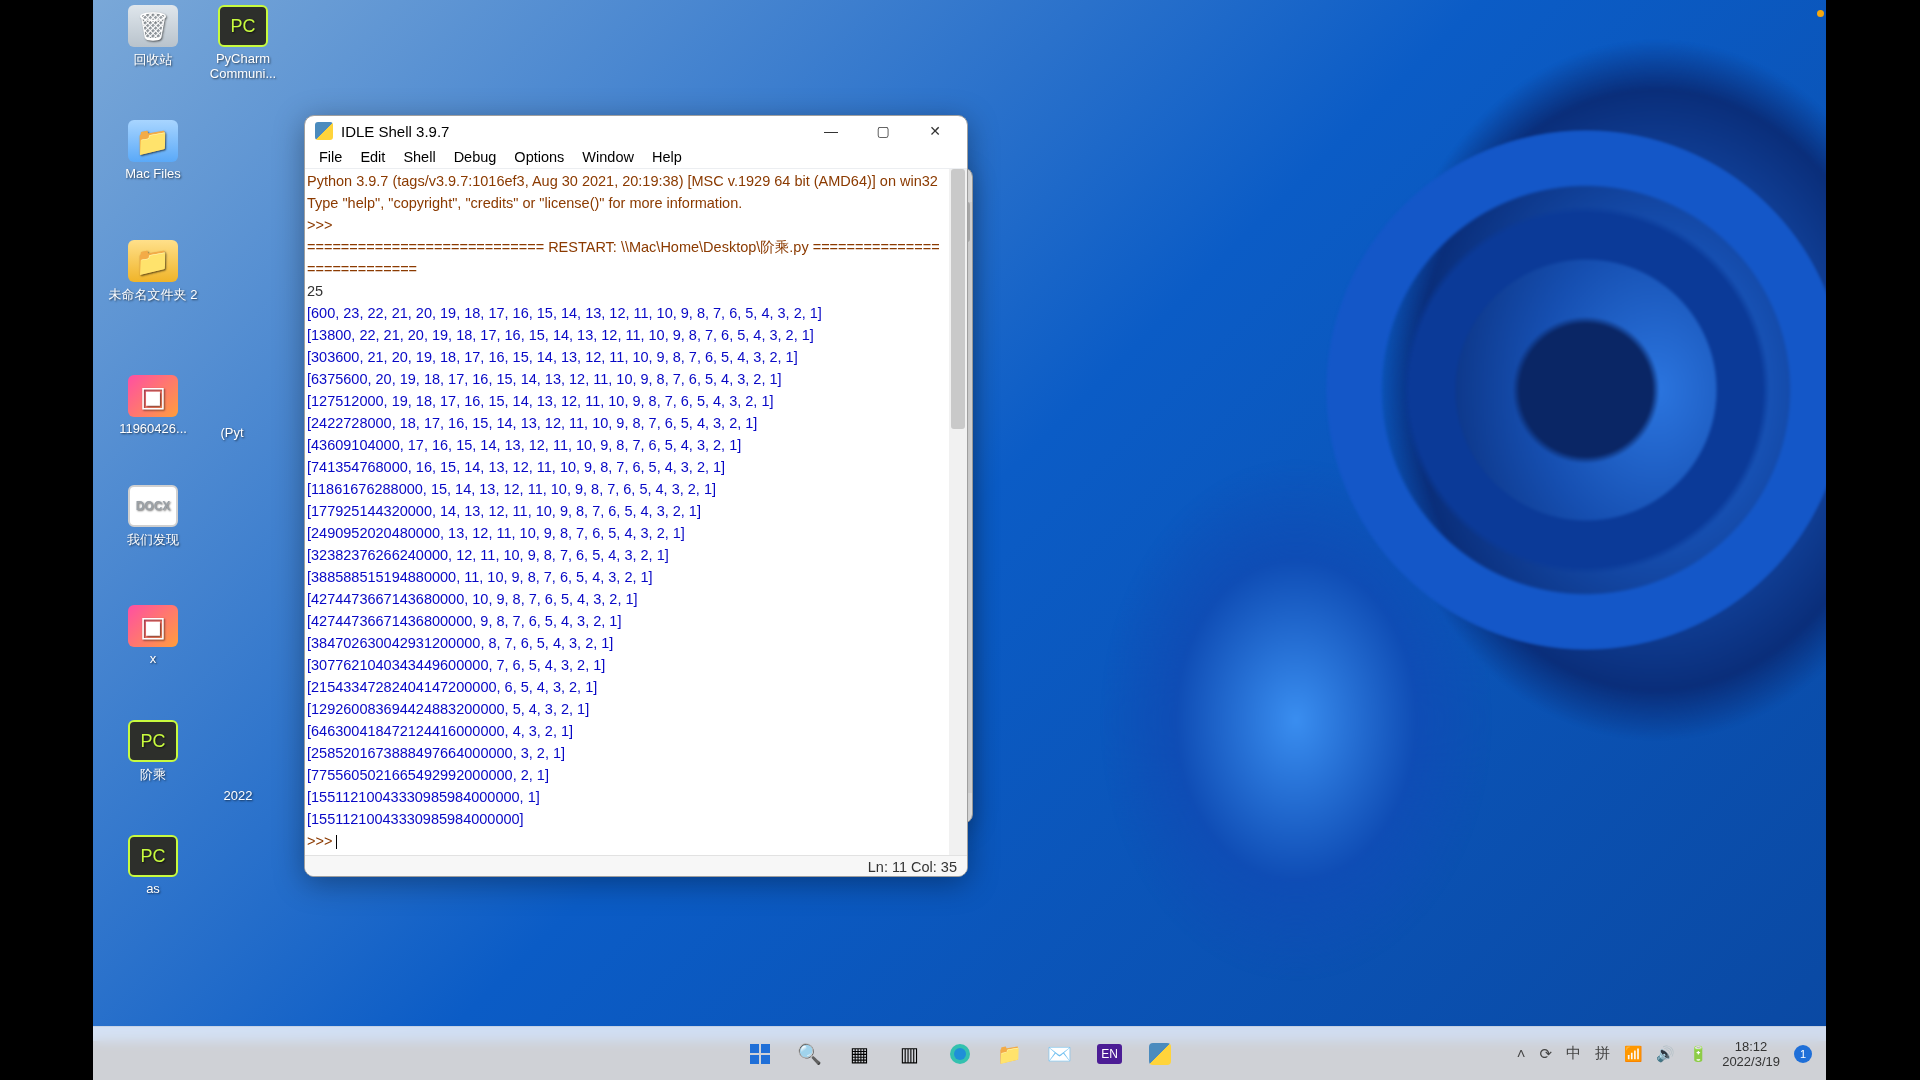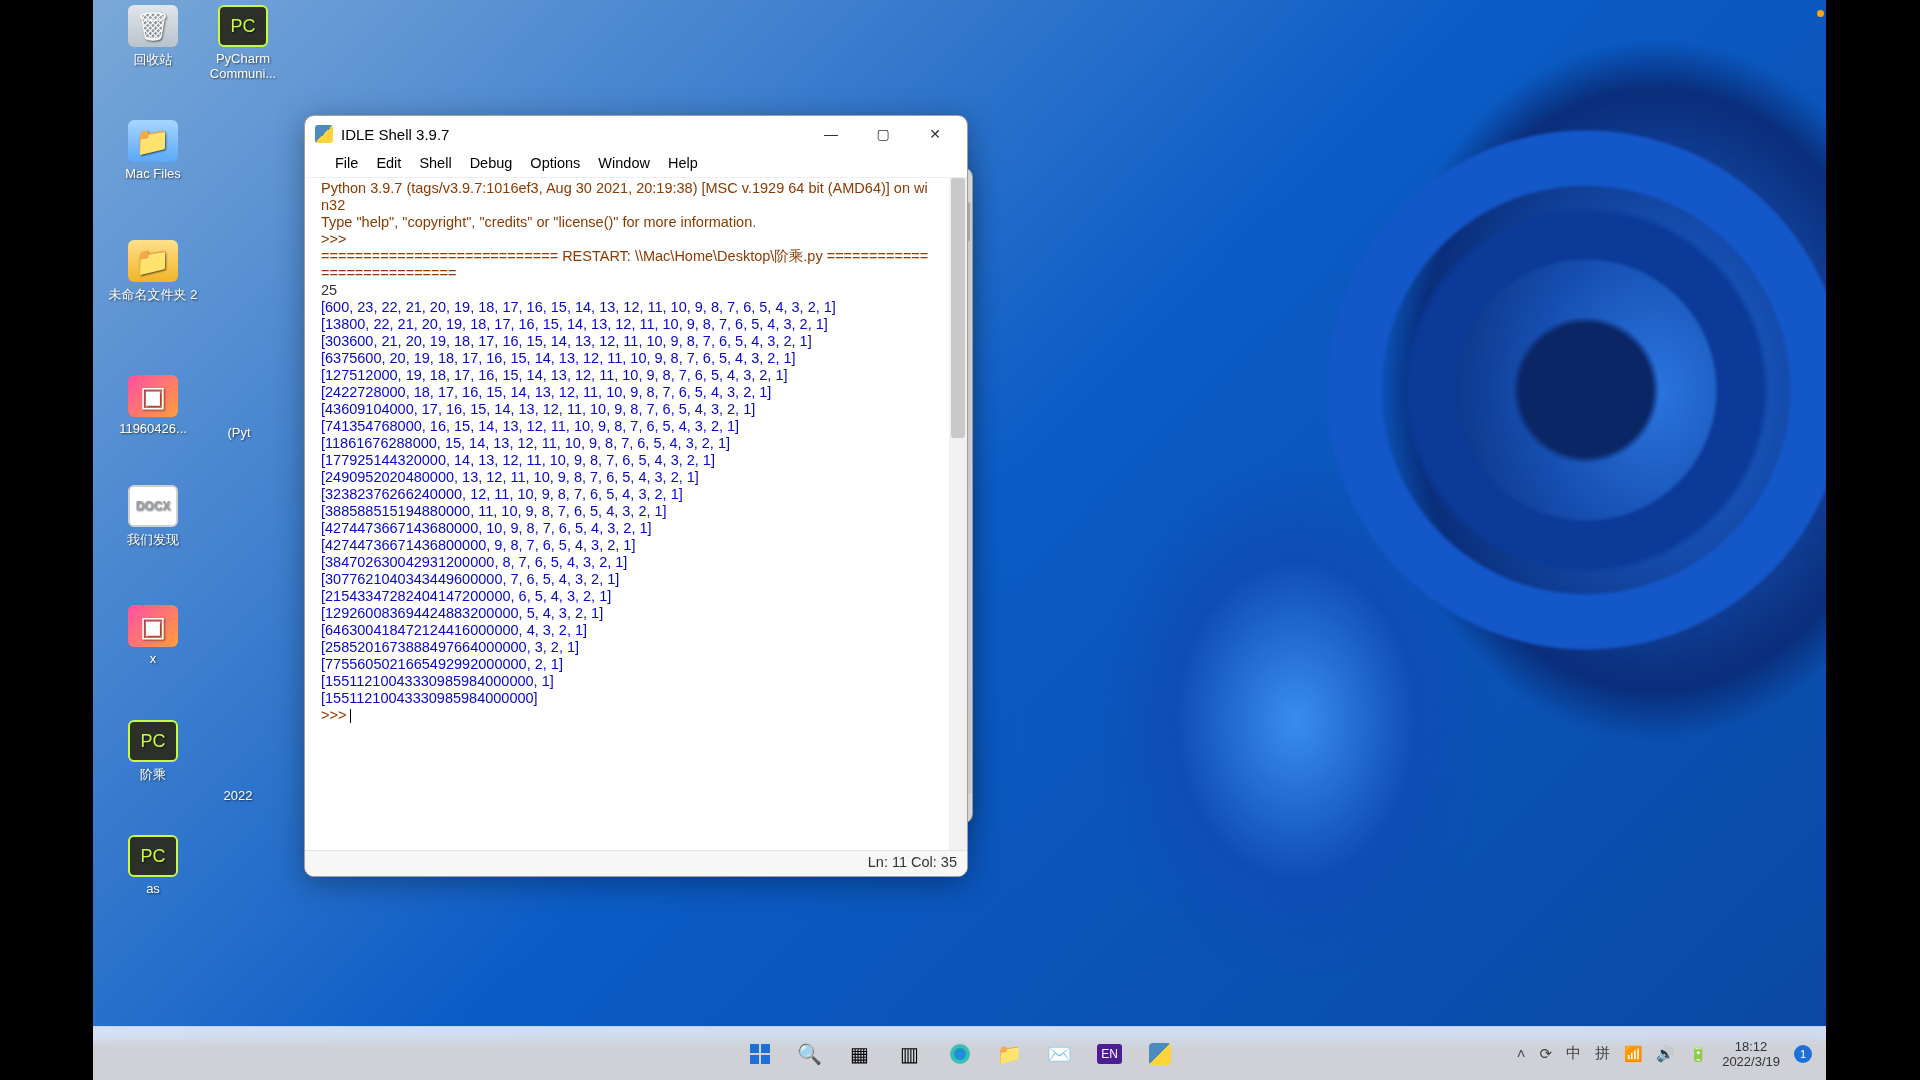--- a/index.html
+++ b/index.html
@@ -54,26 +54,26 @@
     .idle{
       position:absolute; left:211px; top:115px; width:664px; height:762px;
       background:#fff; border:1px solid #9f9f9f; border-radius:10px;
       box-shadow:0 6px 30px rgba(0,0,0,.35);
       display:flex; flex-direction:column; overflow:hidden;
     }
     .titlebar{ height:36px; display:flex; align-items:center; padding:0 10px; gap:8px;}
     .titlebar .ico{ width:18px;height:18px;background:linear-gradient(135deg,#4b8bbe 50%,#ffd43b 50%);border-radius:3px;}
     .titlebar .t{ font-size:15px; flex:1;}
     .wbtn{ width:44px;height:30px;display:flex;align-items:center;justify-content:center;font-size:14px;color:#333;}
-    .menubar{ height:26px; display:flex; gap:2px; padding:0 22px; border-bottom:1px solid #eceef1;}
+    .menubar{ height:26px; display:flex; gap:2px; padding:0 6px; border-bottom:1px solid #eceef1;}
     .menubar span{ padding:3px 8px; font-size:14.5px;}
     .content-wrap{ flex:1; display:flex;}
     .content{
-      flex:1; padding:2px 16px; font-family:"Courier New",monospace;
-      font-size:14.5px; line-height:16px; white-space:pre-wrap; word-break:break-all;
+      flex:1; padding:2px 2px; font-family:"Courier New",monospace;
+      font-size:14.5px; line-height:21px; white-space:pre-wrap; word-break:break-all;
       color:#333;
     }
     .scrollv{ width:18px; background:#f1f1f1; position:relative;}
     .scrollv::before{content:"";position:absolute;top:0;left:2px;right:2px;height:260px;background:#c9c9c9;border-radius:3px;}
     .statusbar{ height:26px; border-top:1px solid #e2e2e2; text-align:right; padding:3px 10px; font-size:14.5px; color:#333; background:#f7f7f7;}
     .brown{color:#8b3a00;}
     .blue{color:#0808c6;}
 
     
     .taskbar{
@@ -113,21 +113,21 @@
         <div>Mac Files</div>
       </div>
     <div class="di folder" style="left:15px;top:235px">
         <div class="ic">📁</div>
         <div>未命名文件夹 2</div>
       </div>
     <div class="di video" style="left:15px;top:370px">
         <div class="ic">▣</div>
         <div>11960426...</div>
       </div>
-    <div class="di" style="left:101px;top:420px">
+    <div class="di" style="left:94px;top:420px">
         <div>(Pyt</div>
       </div>
     <div class="di docx" style="left:15px;top:480px">
         <div class="ic">DOCX</div>
         <div>我们发现</div>
       </div>
     <div class="di video" style="left:15px;top:600px">
         <div class="ic">▣</div>
         <div>x</div>
       </div>

